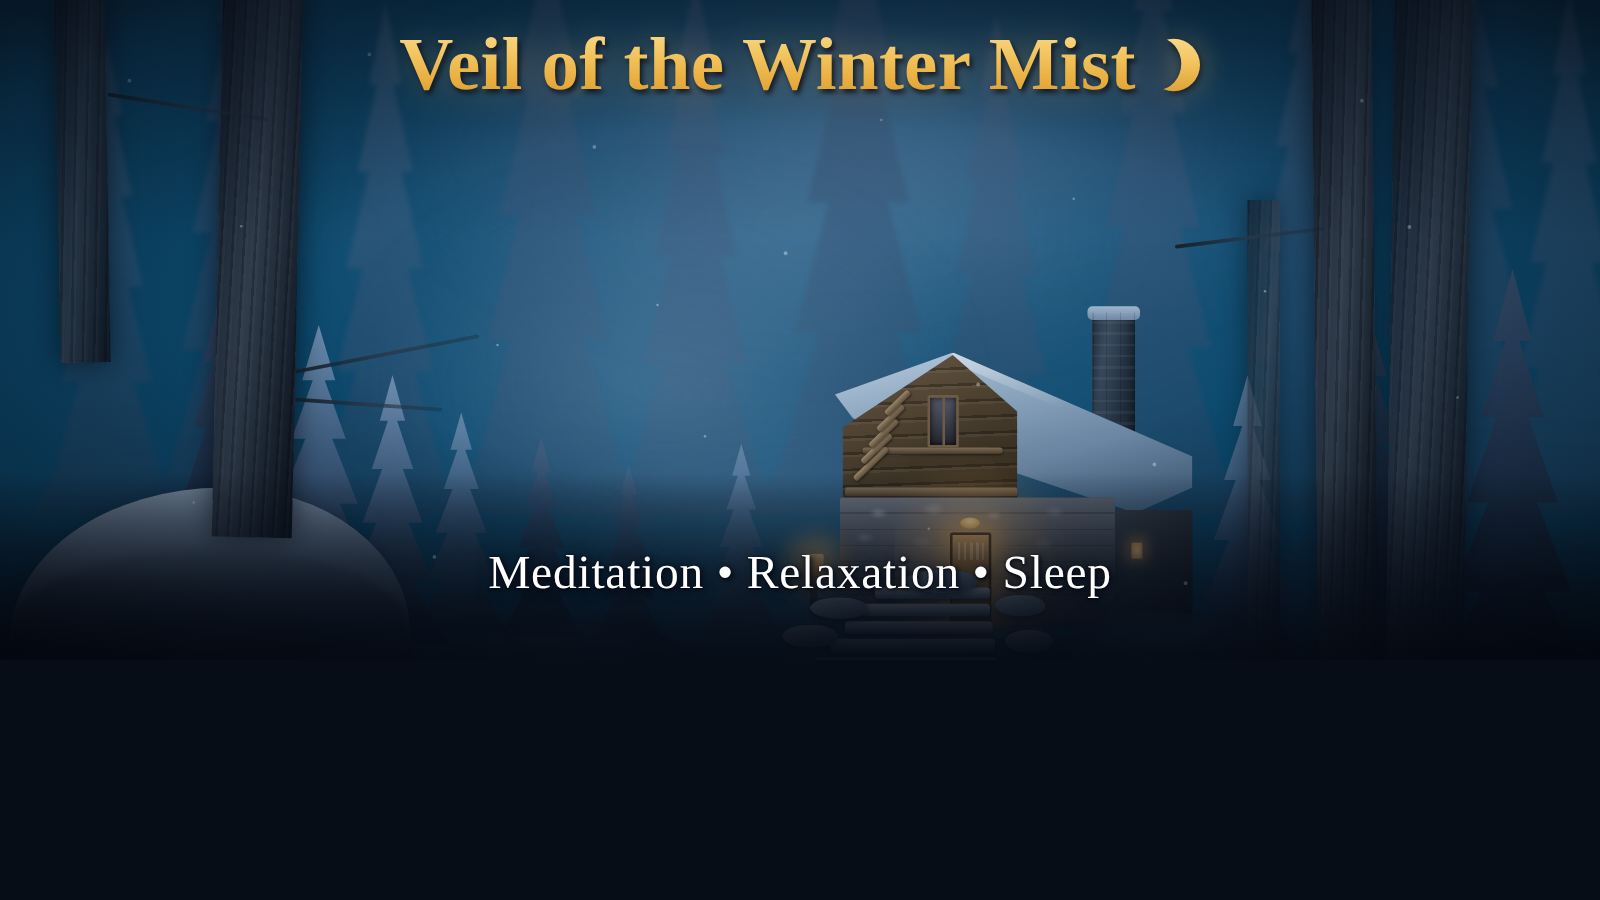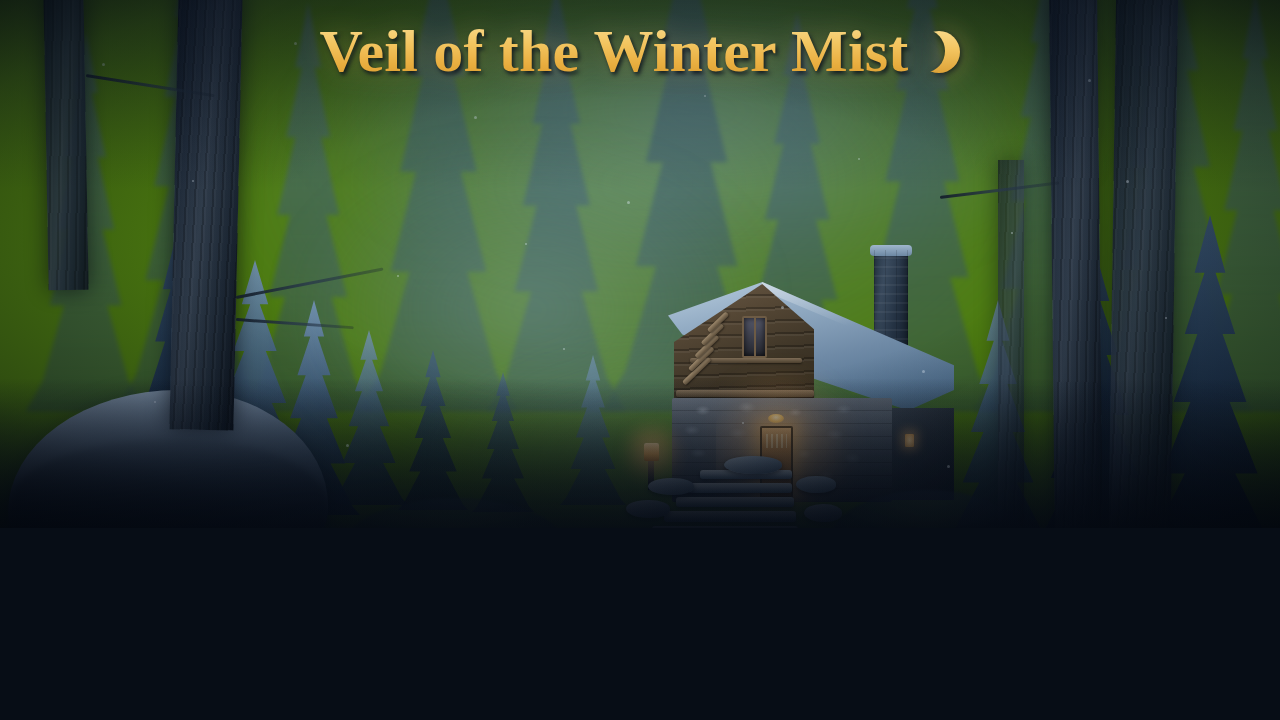--- a/index.html
+++ b/index.html
@@ -3,21 +3,21 @@
 <meta charset="utf-8">
 <style>
   * { margin:0; padding:0; box-sizing:border-box; }
   html,body { width:1280px; height:720px; overflow:hidden; background:#070d16; }
 
   .thumb {
     position:relative;
     width:1280px; height:528px;
     overflow:hidden;
     font-family:"Liberation Serif", serif;
-    background:#4d7c0f;
+    background:#0c4a6e;
   }
 
   
   .scene { position:absolute; inset:0; }
 
   
   .sky {
     position:absolute; inset:0;
     background:
       radial-gradient(120% 85% at 50% 8%,  #4a6punct 0%, transparent 0%),
@@ -540,15 +540,16 @@
               <circle cx="22" cy="27" r="21" fill="#fff"></circle>
               <ellipse cx="9" cy="26" rx="19" ry="21" fill="#000"></ellipse>
             </mask>
           </defs>
           <rect x="0" y="0" width="44" height="54" fill="url(#moonGrad)" mask="url(#moonMask)"></rect>
         </svg>
       </span>
     </div>
 
 
+    <div class="tagline">Meditation • Relaxation • Sleep</div>
   </div>
 
 </div>
 
 </body></html>

